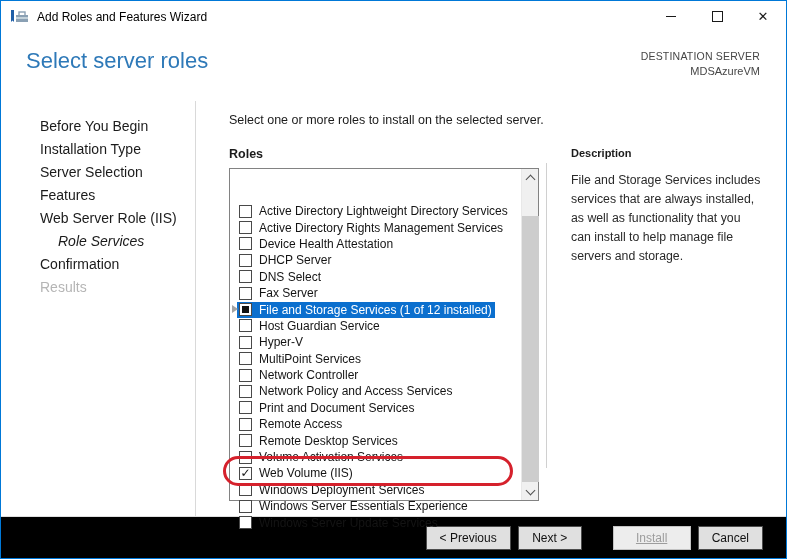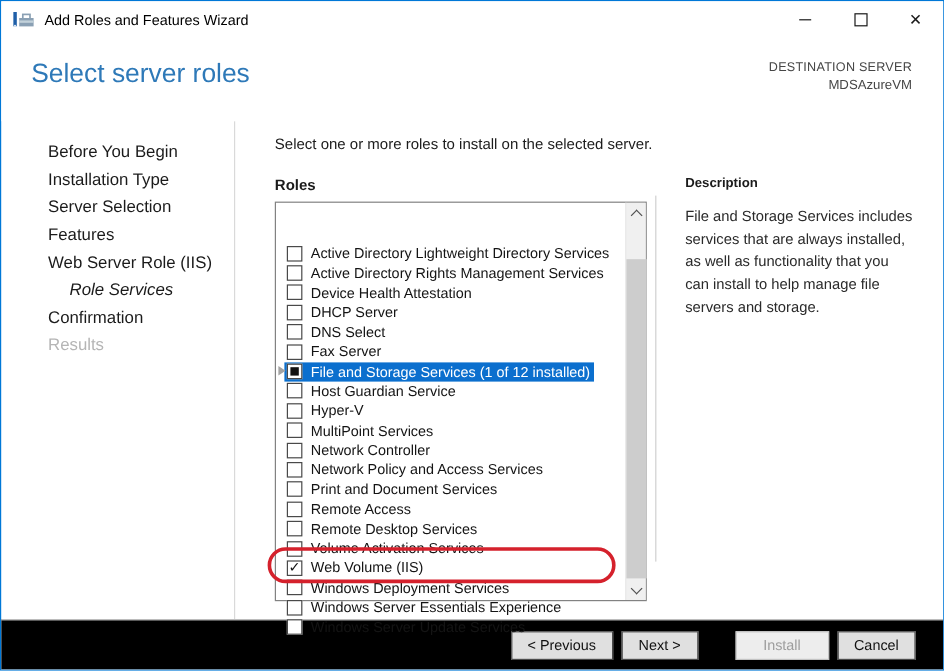--- a/index.html
+++ b/index.html
@@ -54,21 +54,21 @@
   .chev.up{transform:rotate(45deg);margin-top:3px;}
   .chev.down{transform:rotate(225deg);margin-bottom:3px;}
   .sb-thumb{position:absolute;left:0;top:47px;width:17px;height:266px;background:#cdcdcd;}
   .desc-divider{position:absolute;left:350px;top:62px;width:1px;height:305px;background:#d0d0d0;}
   .desc-text{position:absolute;left:375px;top:70px;width:192px;font-size:12.3px;line-height:19px;color:#2a2a2a;}
   
   .footer{flex:0 0 auto;height:41px;border-top:1px solid #dfdfdf;background:#000000;
     display:flex;align-items:center;justify-content:flex-end;padding-right:23px;}
   .btn{height:24px;min-width:64px;margin-left:7px;background:#e0e0e0;border:1px solid #4c4c4c;
     font-size:12px;color:#111;font-family:inherit;padding:0 13px;cursor:default;}
-  .btn.gap-left{margin-left:31px;min-width:78px;}
+  .btn.gap-left{margin-left:31px;min-width:78px;text-decoration:underline;}
   .btn[disabled]{background:#ededed;border-color:#c3c3c3;color:#9d9d9d;}
 </style>
 </head>
 <body>
 
 <div class="window">
 
   <div class="titlebar">
     <svg class="app-icon" viewBox="0 0 18 16">
       <rect x="0" y="1" width="3" height="12" fill="#1f5fa8"></rect>

